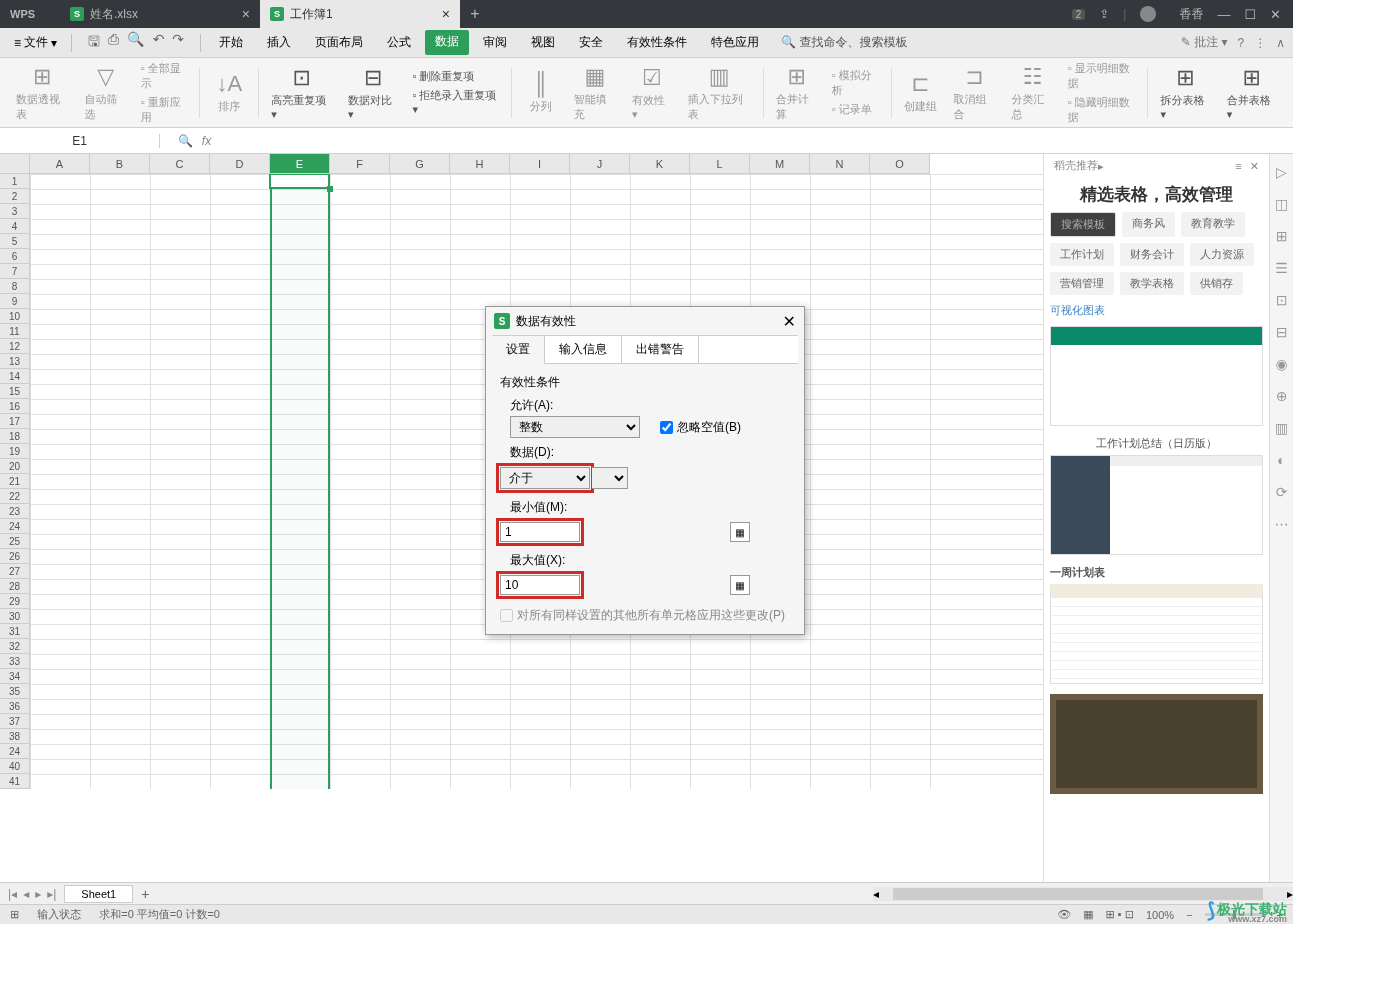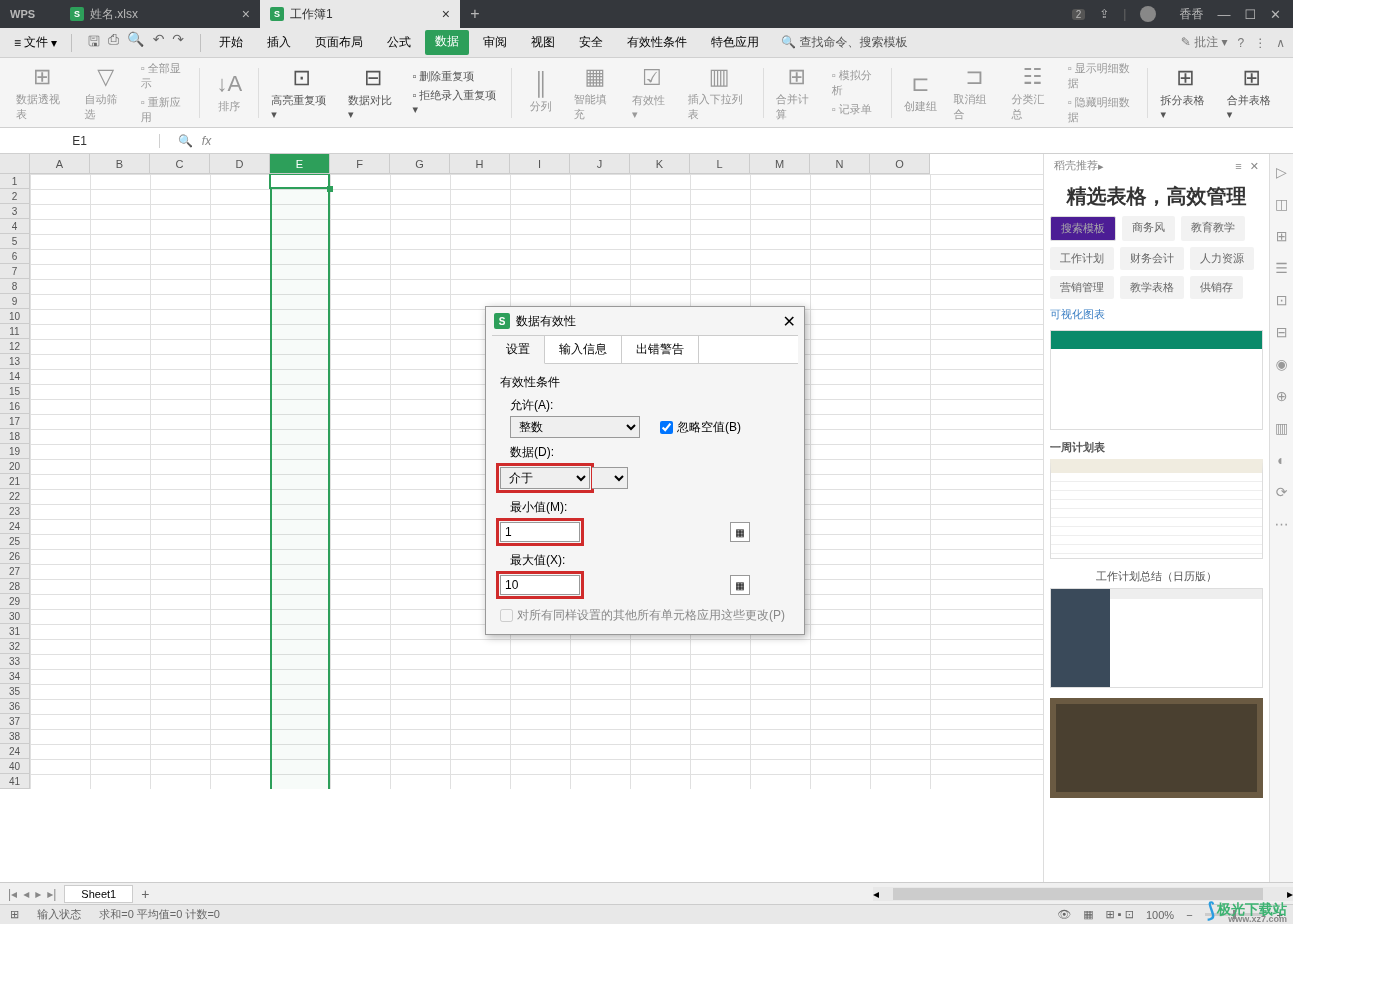--- a/index.html
+++ b/index.html
@@ -84,25 +84,25 @@
 .dialog-footer { display: flex; padding: 8px 14px 12px; align-items: center; }
 .dialog-btn { padding: 4px 18px; border: 1px solid #999; background: #f0f0f0; font-size: 12px; cursor: pointer; }
 .redbox-btn { border: 3px solid #d02b2b; padding: 2px; display: inline-block; }
 .dialog-btn.primary { border: 1px solid #4a90d9; }
 .apply-row { display: flex; align-items: center; gap: 4px; margin-top: 8px; margin-left: 0px; color: #888; font-size: 12px;}
 
 
 .right-panel { position: absolute; right: 24px; top: 154px; width: 226px; bottom: 42px; background: #fff; border-left: 1px solid #ddd; padding: 0 6px; overflow: hidden;}
 .right-panel .rp-header { display: flex; align-items: flex-end; padding: 4px 4px; color: #888; font-size: 11px; }
 .right-panel .rp-header .rp-close { margin-left: auto; display:flex; gap:8px;}
-.right-panel .rp-title { text-align: center; font-size: 20px; font-weight: bold; color: #333; margin: 6px 0; }
+.right-panel .rp-title { text-align: center; font-size: 17px; font-weight: bold; color: #333; margin: 6px 0; }
 .right-panel .rp-sub { text-align: center; font-size: 11px; color: #888; margin-bottom: 10px; }
 .right-panel .rp-tags { display: flex; flex-wrap: wrap; gap: 6px; margin-bottom: 8px; }
 .right-panel .rp-tag { padding: 4px 10px; background: #f2f2f2; font-size: 11px; color: #666; border-radius: 2px; }
-.right-panel .rp-tag.search { background: #4c1d95; border: 1px solid #ddd; color: #aaa; }
+.right-panel .rp-tag.search { background: #404040; border: 1px solid #ddd; color: #aaa; }
 .right-panel .rp-link { font-size: 11px; color: #3b7fc4; margin: 8px 0; }
 .right-panel .tpl { width: 100%; margin-bottom: 10px; }
 .right-panel .tpl-title { font-size: 11px; color: #555; text-align: center; margin-bottom: 4px; }
 .right-panel .tpl-img { width: 100%; height: 100px; border: 1px solid #ddd; background: #f8f8f8; position: relative; }
 
 
 .right-sidebar { position: absolute; right: 0; top: 154px; width: 24px; bottom: 42px; background: #f5f5f5; border-left: 1px solid #ddd; display: flex; flex-direction: column; align-items: center; gap: 16px; padding-top: 10px; color: #999; font-size: 14px;}
 
 
 .sheet-tabs { position: absolute; bottom: 20px; left: 0; right: 0; height: 22px; background: #f0f0f0; border-top: 1px solid #ccc; display: flex; align-items: center; }
@@ -486,29 +486,29 @@
       <div class="rp-tag">人力资源</div>
       <div class="rp-tag">营销管理</div>
       <div class="rp-tag">教学表格</div>
       <div class="rp-tag">供销存</div>
     </div>
   <div class="rp-link">可视化图表</div>
   <div class="tpl">
       <div class="tpl-img t1"></div>
     </div>
   <div class="tpl">
-    <div class="tpl-title" style="text-align:left;font-weight:bold;">一周计划表</div>
-    <div class="tpl-img t3"></div>
-  </div>
-  <div class="tpl">
     <div class="tpl-title">工作计划总结（日历版）</div>
     <div class="tpl-img t2">
         <div class="left"></div>
         <div class="right"></div>
       </div>
+  </div>
+  <div class="tpl">
+    <div class="tpl-title" style="text-align:left;font-weight:bold;">一周计划表</div>
+    <div class="tpl-img t3"></div>
   </div>
   <div class="tpl">
       <div class="tpl-img t4"></div>
     </div>
 </div>
 
 <div class="right-sidebar">
   <span>▷</span>
   <span>◫</span>
   <span>⊞</span>

